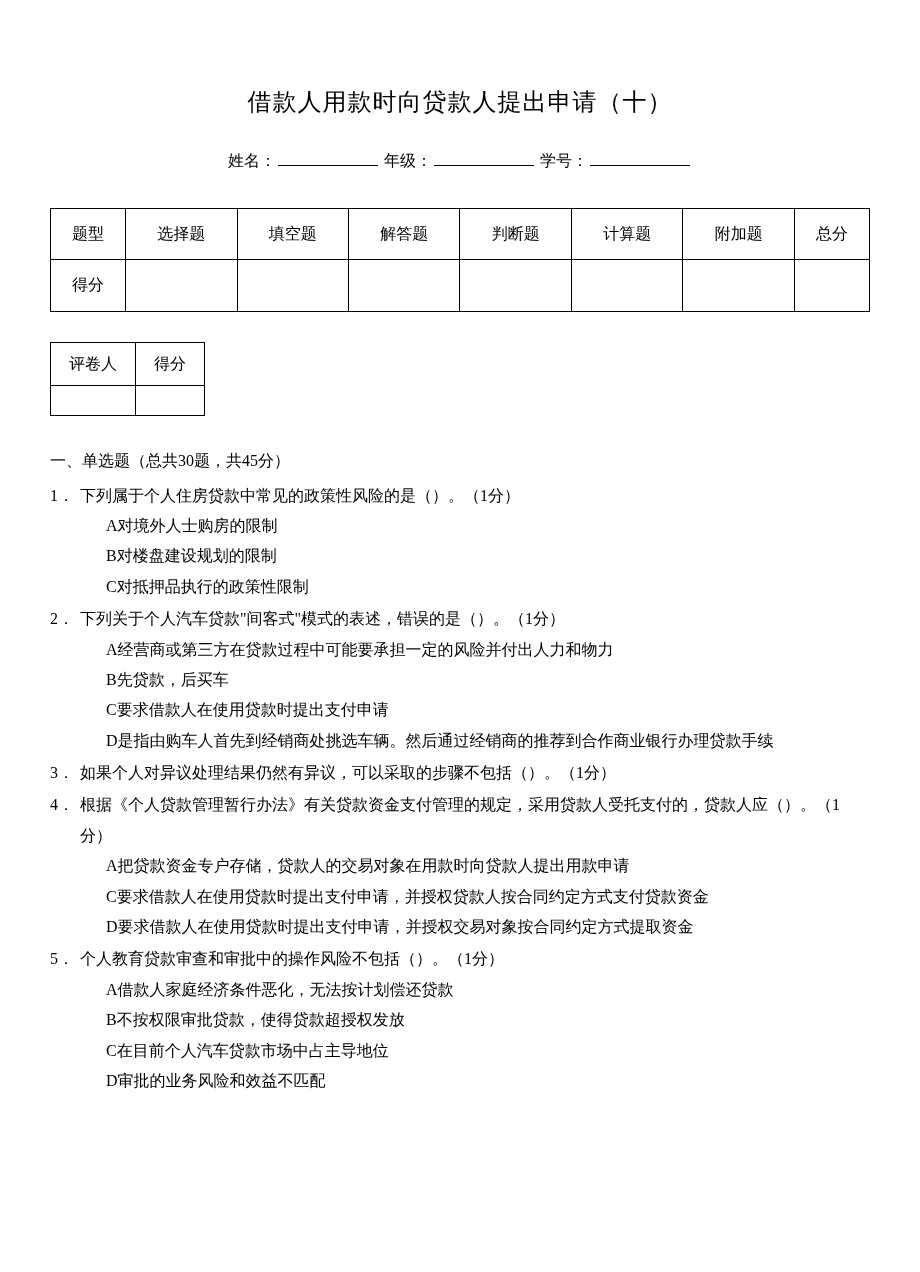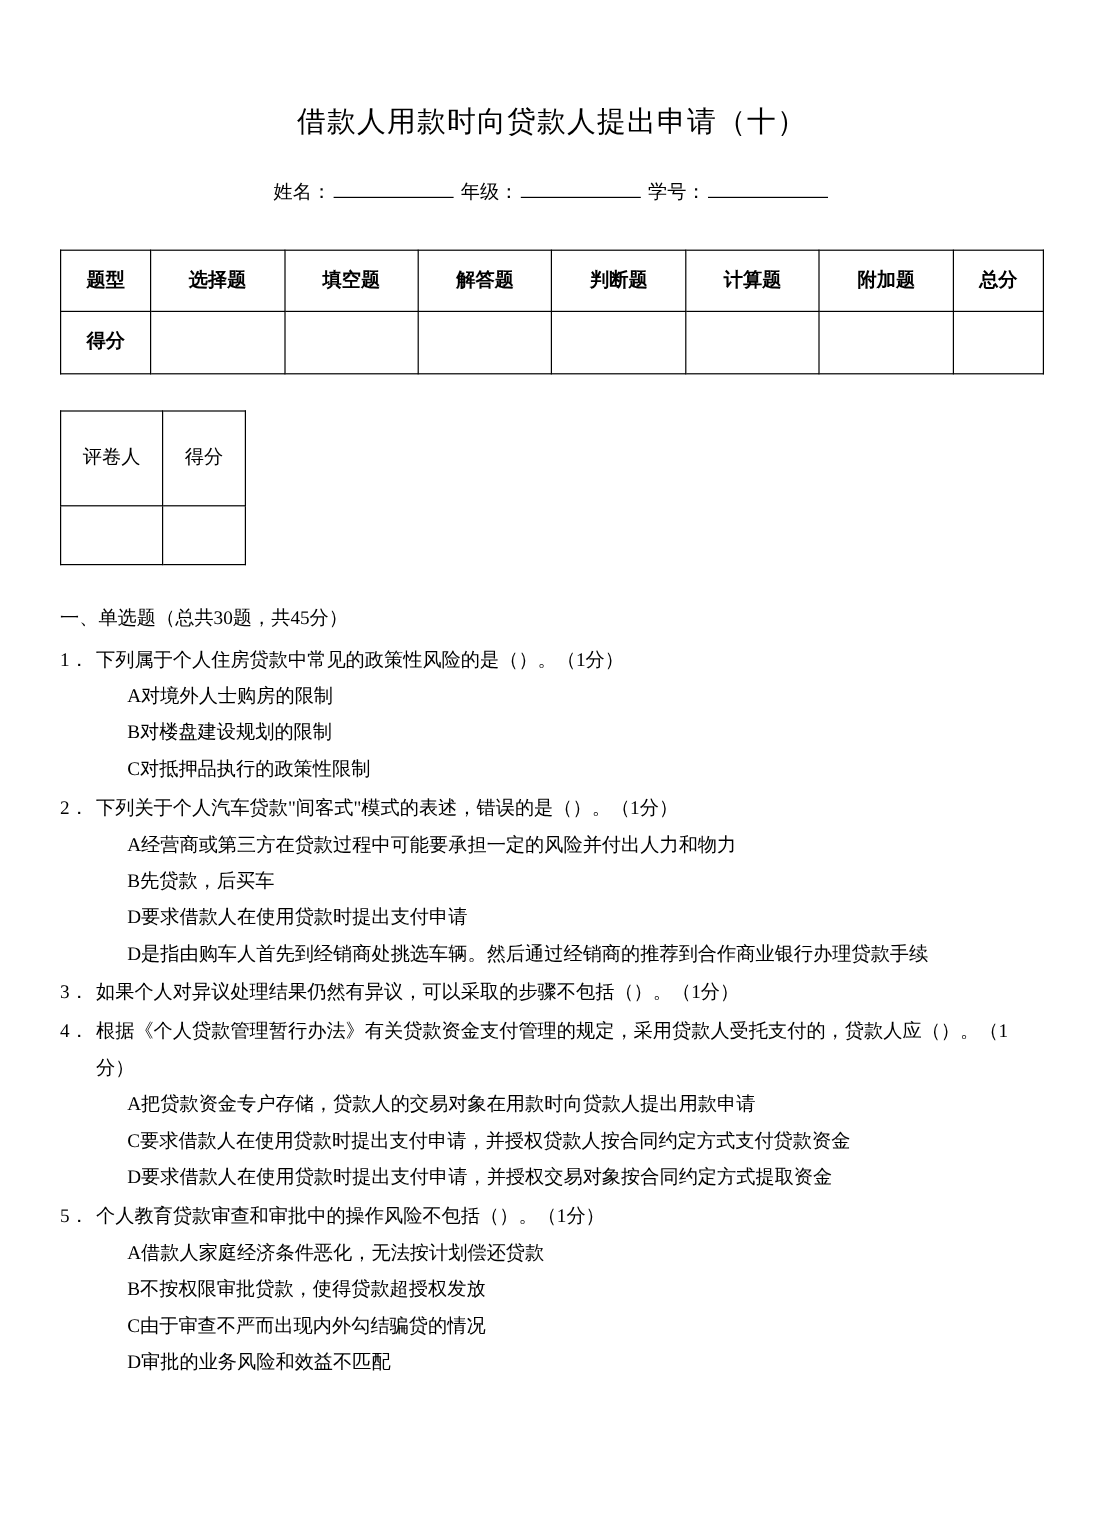--- a/index.html
+++ b/index.html
@@ -36,27 +36,27 @@
       border-collapse: collapse;
       margin-bottom: 30px;
     }
     .score-table {
       width: 100%;
     }
     .score-table th, .score-table td {
       border: 1px solid #000;
       padding: 10px 0;
       text-align: center;
-      font-weight: bold;
+      font-weight: normal;
       font-size: 16px;
     }
     .score-table td { height: 38px; }
     .grader-table th, .grader-table td {
       border: 1px solid #000;
-      padding: 24px 18px;
+      padding: 6px 18px;
       text-align: center;
       font-weight: normal;
       font-size: 16px;
     }
     .grader-table td { height: 30px; }
     .section-title {
       margin: 6px 0 4px 0;
     }
     .question {
       margin-bottom: 2px;
@@ -141,21 +141,21 @@
       </div>
     </div>
     <div class="question">
       <div class="q-line">
         <span class="q-num">2．</span>
         <span class="q-text">下列关于个人汽车贷款"间客式"模式的表述，错误的是（）。（1分）</span>
       </div>
       <div class="options">
         <div>A经营商或第三方在贷款过程中可能要承担一定的风险并付出人力和物力</div>
         <div>B先贷款，后买车</div>
-        <div>D要求借款人在使用贷款时提出支付申请</div>
+        <div>C要求借款人在使用贷款时提出支付申请</div>
         <div>D是指由购车人首先到经销商处挑选车辆。然后通过经销商的推荐到合作商业银行办理贷款手续</div>
       </div>
     </div>
     <div class="question">
       <div class="q-line">
         <span class="q-num">3．</span>
         <span class="q-text">如果个人对异议处理结果仍然有异议，可以采取的步骤不包括（）。（1分）</span>
       </div>
     </div>
     <div class="question">
@@ -170,17 +170,17 @@
       </div>
     </div>
     <div class="question">
       <div class="q-line">
         <span class="q-num">5．</span>
         <span class="q-text">个人教育贷款审查和审批中的操作风险不包括（）。（1分）</span>
       </div>
       <div class="options">
         <div>A借款人家庭经济条件恶化，无法按计划偿还贷款</div>
         <div>B不按权限审批贷款，使得贷款超授权发放</div>
-        <div>C由于审查不严而出现内外勾结骗贷的情况</div>
+        <div>C在目前个人汽车贷款市场中占主导地位</div>
         <div>D审批的业务风险和效益不匹配</div>
       </div>
     </div>
   </div>
 
 </body></html>

